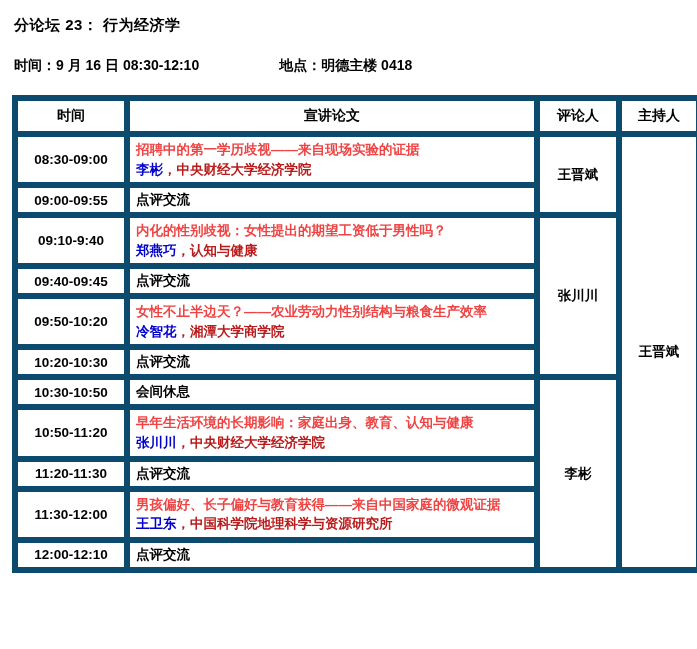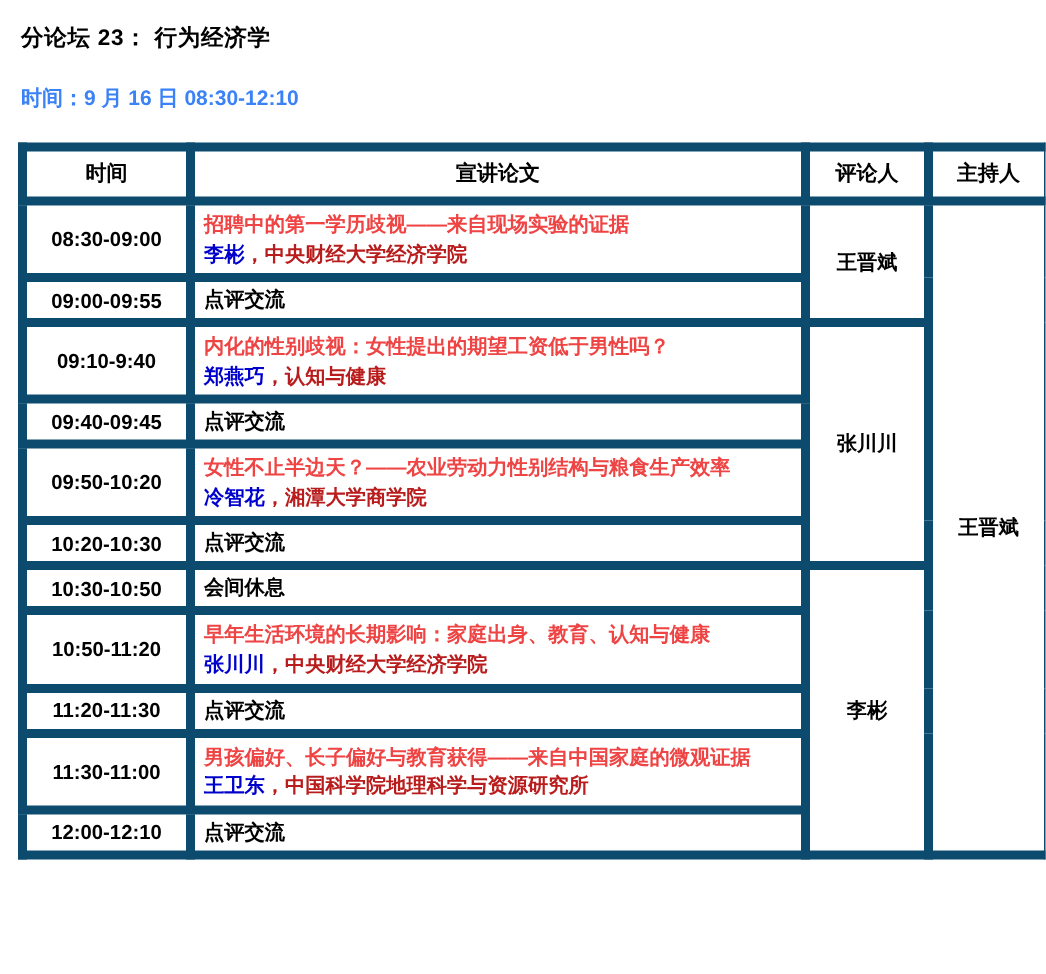--- a/index.html
+++ b/index.html
@@ -26,21 +26,21 @@
     font-size: 15px;
     font-weight: bold;
     color: #000000;
     margin: 6px 0 0 6px;
     letter-spacing: 0.5px;
   }
   .meta-line {
     font-family: "Liberation Sans", sans-serif;
     font-size: 14px;
     font-weight: bold;
-    color: #3b82f6;
+    color: #000000;
     margin: 22px 0 0 6px;
     display: flex;
     align-items: flex-start;
   }
   .meta-time {
     white-space: nowrap;
   }
   .meta-gap {
     display: inline-block;
     width: 80px;
@@ -108,20 +108,21 @@
 </head>
 <body>
 
 <div class="page">
 
   <div class="session-title">分论坛 23：  行为经济学</div>
 
   <div class="meta-line">
     <span class="meta-time">时间：9 月 16 日 08:30-12:10</span>
     <span class="meta-gap"></span>
+    <span class="meta-place">地点：明德主楼 0418</span>
   </div>
 
   <table class="schedule">
     <colgroup>
       <col class="c-time">
       <col class="c-paper">
       <col class="c-disc">
       <col class="c-chair">
     </colgroup>
     <thead>
@@ -197,21 +198,21 @@
           </div>
         </td>
       </tr>
 
       <tr>
         <td class="time">11:20-11:30</td>
         <td class="break">点评交流</td>
       </tr>
 
       <tr>
-        <td class="time">11:30-11:00</td>
+        <td class="time">11:30-12:00</td>
         <td class="paper">
           <div class="paper-title">男孩偏好、长子偏好与教育获得——来自中国家庭的微观证据</div>
           <div>
             <span class="speaker">王卫东</span><span class="affil">，中国科学院地理科学与资源研究所</span>
           </div>
         </td>
       </tr>
 
       <tr>
         <td class="time">12:00-12:10</td>

